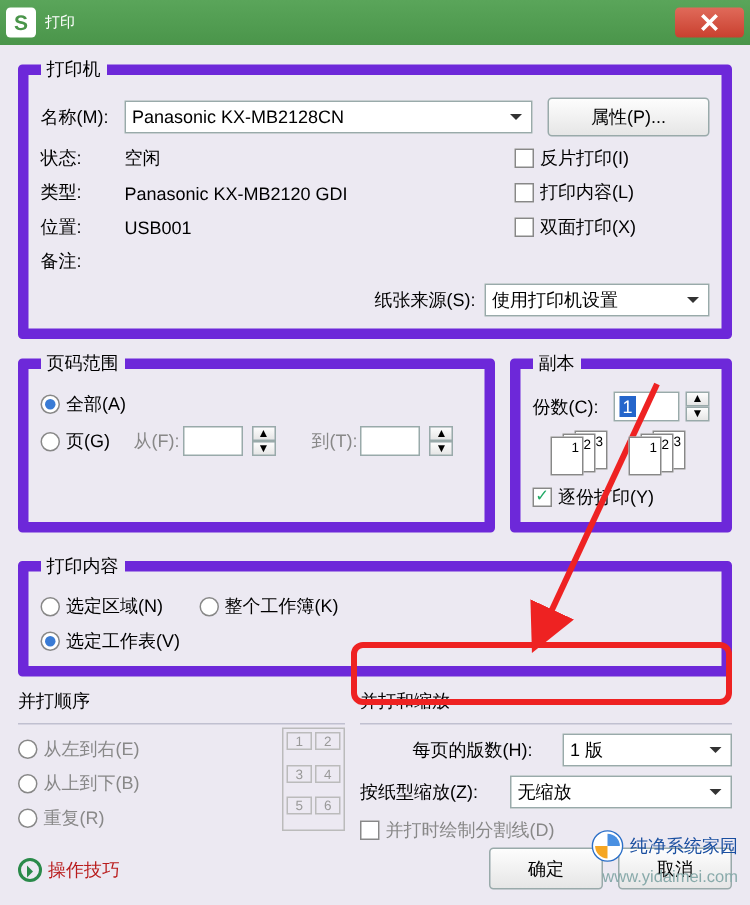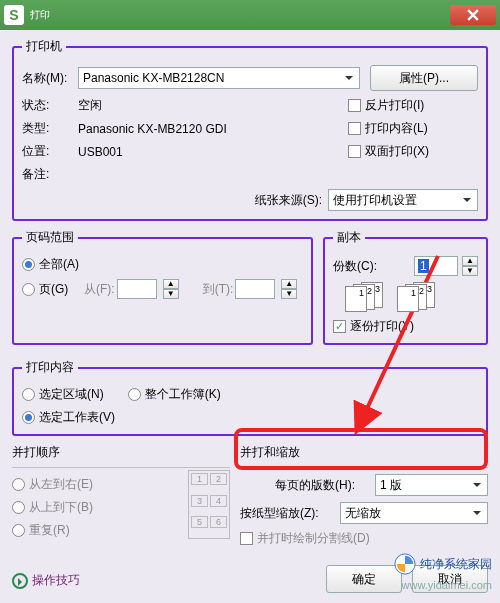--- a/index.html
+++ b/index.html
@@ -4,21 +4,21 @@
 <style>
   * { box-sizing: border-box; font-family: "Microsoft YaHei", "SimSun", sans-serif; font-size: 12px; }
   body { margin: 0; background: #ece9f2; width: 500px; height: 603px; overflow: hidden; position: relative; }
   .titlebar { height: 30px; background: linear-gradient(#5aa55a,#4a954a); display: flex; align-items: center; padding: 0 4px; color: #fff; }
   .titlebar .tb-icon { width: 20px; height: 20px; background: #fff; border-radius: 3px; display:flex; align-items:center; justify-content:center; color:#4a954a; font-weight:bold; font-size:14px; }
   .titlebar .tb-title { margin-left: 6px; font-size: 10px; }
   .closebtn { margin-left:auto; width:46px; height:20px; background:linear-gradient(#e06a5a,#c9402f); border-radius:3px; display:flex; align-items:center; justify-content:center; }
   .closebtn svg { width:12px; height:12px; }
 
   .content { padding: 8px 12px 4px 12px; }
-  fieldset { border:2px solid #6d28d9; border-radius:3px; margin:0 0 8px 0; padding:4px 8px 8px 8px; }
+  fieldset { border:7px solid #6d28d9; border-radius:3px; margin:0 0 8px 0; padding:4px 8px 8px 8px; }
   legend { padding:0 4px; }
   .row { display:flex; align-items:center; margin-top:6px; }
   .lbl { width:56px; }
   .val { flex:1; }
   .sel { flex:1; height:22px; border:1px solid #9aa; background:#fff; padding:0 4px; display:flex; align-items:center; position:relative; }
   .sel:after { content:""; position:absolute; right:6px; top:8px; border:4px solid transparent; border-top-color:#333; }
   .btn { height:26px; border:1px solid #9aa; background:linear-gradient(#fdfdfd,#e6e6e6); border-radius:3px; padding:0 10px; display:flex; align-items:center; justify-content:center; }
   .chk { display:flex; align-items:center; }
   .chkbox { width:13px; height:13px; border:1px solid #888; background:#fff; margin-right:4px; display:flex; align-items:center; justify-content:center; }
   .chkbox.on:before { content:"✓"; font-size:11px; color:#2a6; line-height:1; }
@@ -26,38 +26,38 @@
   .rcircle { width:13px; height:13px; border:1px solid #888; border-radius:50%; background:#fff; margin-right:4px; position:relative; }
   .rcircle.on:before { content:""; position:absolute; left:2px; top:2px; width:7px; height:7px; border-radius:50%; background:#3a7bd5; }
   .tinput { height:20px; border:1px solid #9aa; background:#fff; padding:0 3px; display:flex; align-items:center; }
   .numinput { height:20px; width:44px; border:1px solid #9aa; background:#fff; display:flex; align-items:center; padding:0 3px; position:relative; }
   .numinput .highlighted { background:#2465cb; color:#fff; padding:0 2px; }
   .spin { display:flex; flex-direction:column; margin-left:4px; }
   .spin div { width:16px; height:10px; border:1px solid #9aa; background:linear-gradient(#fdfdfd,#e6e6e6); display:flex; align-items:center; justify-content:center; font-size:8px; line-height:1; }
 
   .cols { display:flex; gap:10px; }
   .col { flex:1; }
-  .col-fixed { width:165px; }
+  .col-fixed { width:148px; }
 
   .page-icons { display:flex; gap:14px; margin:6px 0 4px 12px; }
   .page-icon { position:relative; width:38px; height:30px; }
   .page-icon .p { position:absolute; width:22px; height:26px; border:1px solid #888; background:#fff; font-size:9px; display:flex; align-items:flex-start; justify-content:flex-end; padding:1px 2px; }
   .page-icon .p1 { left:0; top:4px; z-index:3; }
   .page-icon .p2 { left:8px; top:2px; z-index:2; }
   .page-icon .p3 { left:16px; top:0; z-index:1; }
 
   hr.sep { border:none; border-top:1px solid #c0c0d0; margin:6px 0 2px 0; }
   .dim { color:#888; }
   .ordergrid { width:42px; display:grid; grid-template-columns:1fr 1fr; grid-template-rows:1fr 1fr 1fr; gap:2px; border:1px solid #bbb; padding:2px; margin-left:10px; }
   .ordergrid div { border:1px solid #bbb; height:12px; font-size:9px; color:#999; display:flex; align-items:center; justify-content:center; }
 
   .redbox { position:absolute; border:4px solid #ee2222; border-radius:8px; pointer-events:none; }
   .arrow { position:absolute; pointer-events:none; }
 
-  .tipbar { position:absolute; left:12px; bottom:14px; display:flex; align-items:center; color:#701a75; }
+  .tipbar { position:absolute; left:12px; bottom:14px; display:flex; align-items:flex-start; color:#b91c1c; }
   .tipbar .ticon { width:16px; height:16px; border:2px solid #2a8a4a; border-radius:50%; margin-right:4px; position:relative; }
   .tipbar .ticon:before { content:""; position:absolute; left:4px; top:3px; border:4px solid transparent; border-left-color:#2a8a4a; }
 
   .btnbar { position:absolute; right:12px; bottom:10px; display:flex; gap:10px; }
   .btnbar .btn { width:76px; justify-content:center; height:28px; }
 
   .watermark { position:absolute; right:8px; bottom:28px; display:flex; align-items:center; color:#1a4fa0; font-size:14px; }
   .wm-logo { width:22px; height:22px; margin-right:4px; }
   .wm-url { position:absolute; right:8px; bottom:12px; color:#8aa; font-size:11px; }
 </style>

